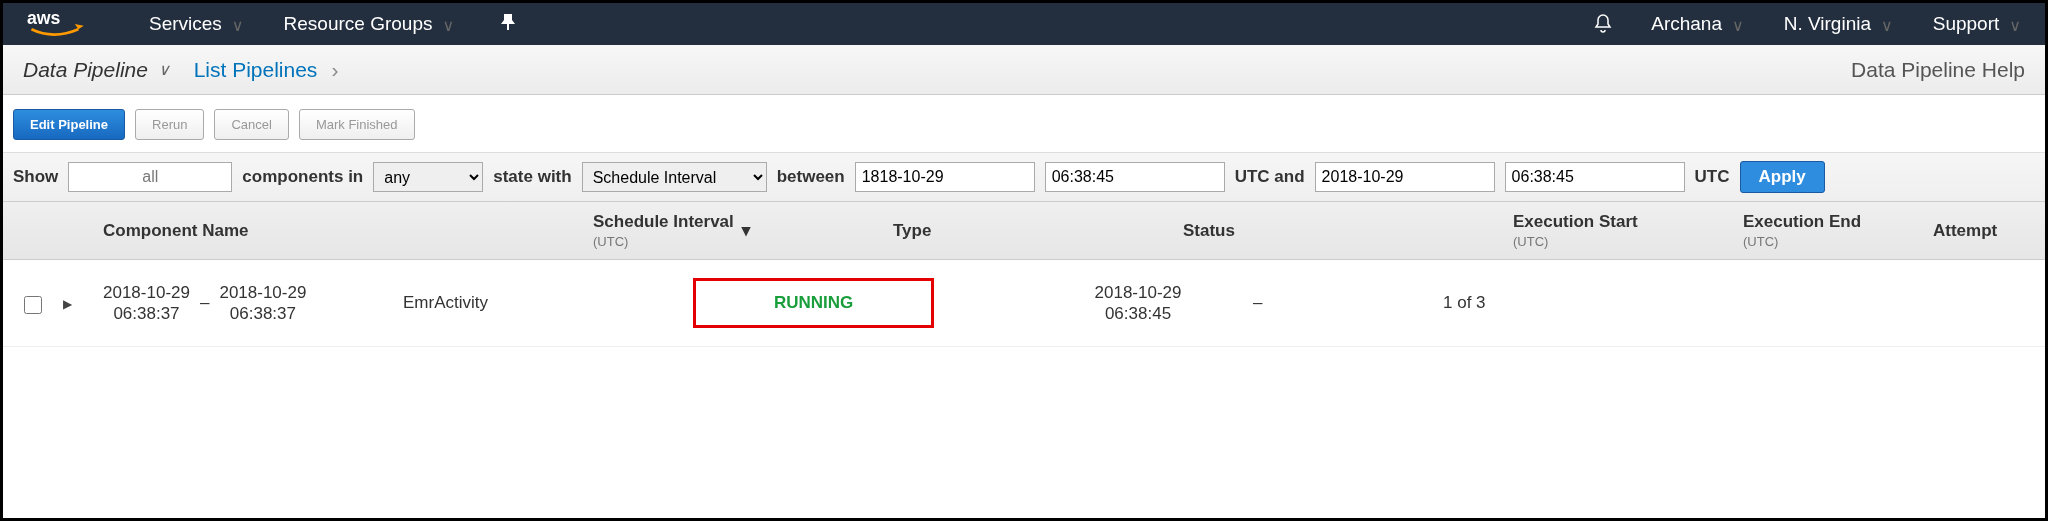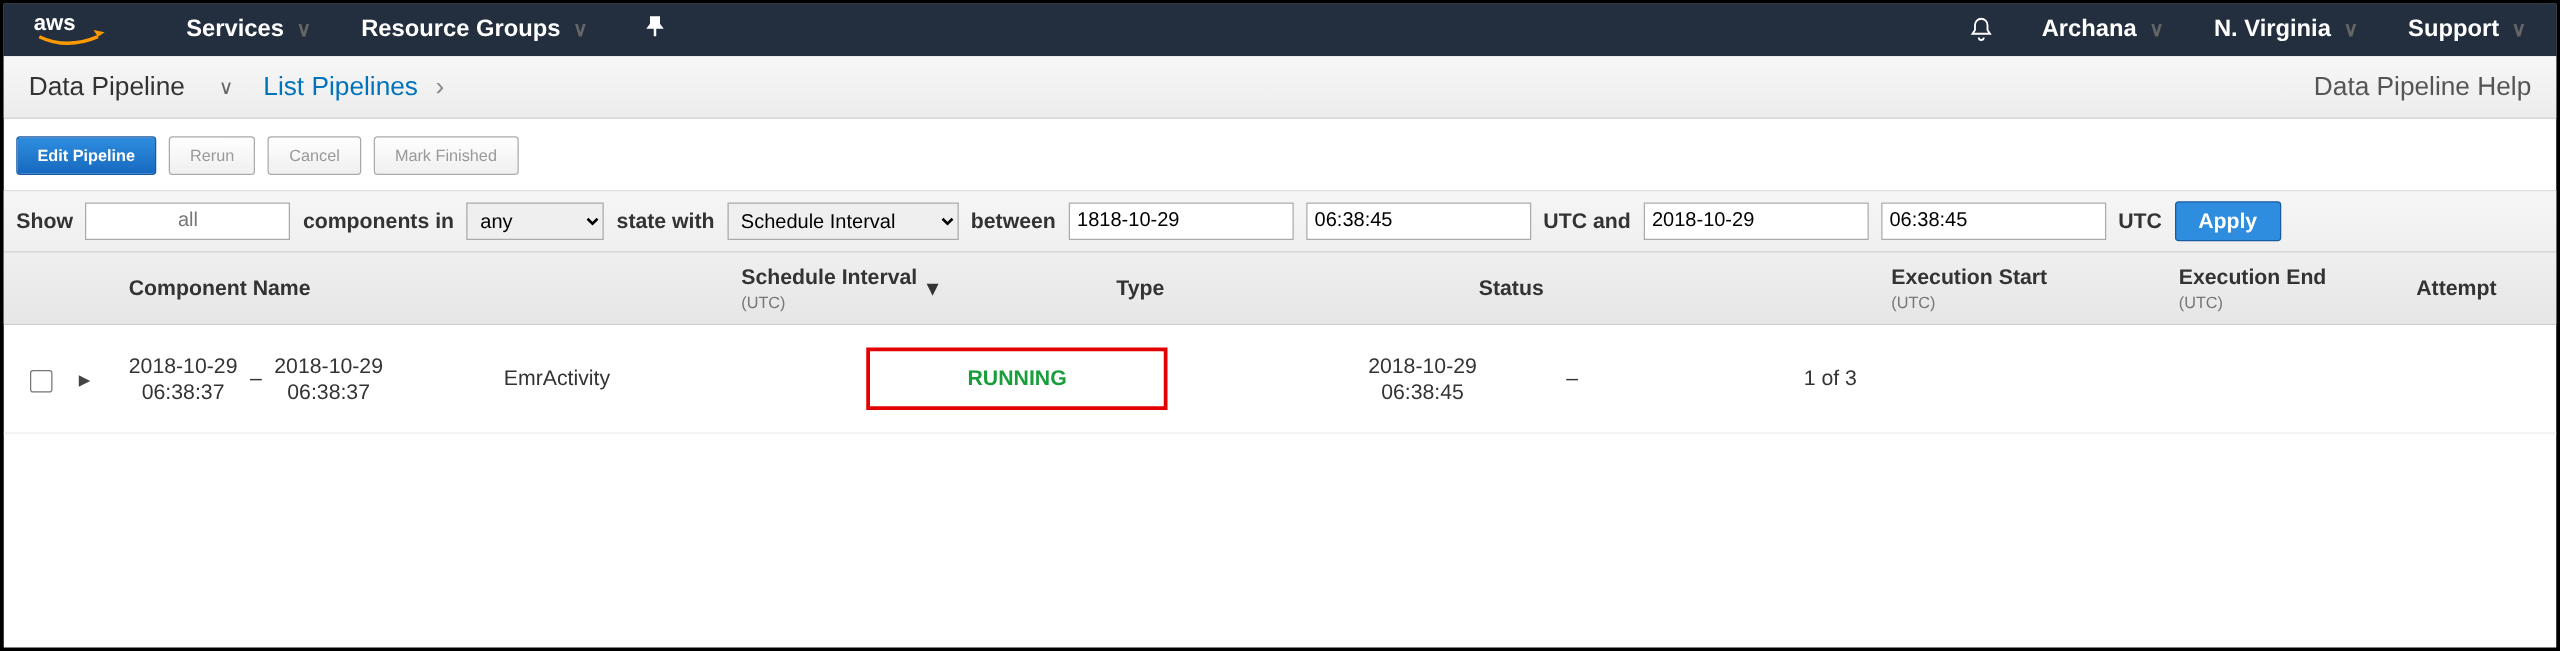--- a/index.html
+++ b/index.html
@@ -24,42 +24,42 @@
   display: flex;
   align-items: center;
   height: 42px;
   padding: 0 24px;
   font-size: 19px;
 }
 .aws-logo { margin-right: 60px; display:flex; align-items:center; }
 .aws-logo svg { width: 62px; height: 36px; }
 .topnav-item {
   display: inline-flex;
-  align-items: center;
+  align-items: flex-end;
   gap: 10px;
   margin-right: 40px;
   cursor: pointer;
-  font-weight: 700;
+  font-weight: 400;
 }
 .pin-icon { color: #fff; margin-left: 4px; }
 .topnav-spacer { flex: 1; }
 .bell { margin-right: 36px; display:flex; align-items:center; }
 
 .crumb {
   background: linear-gradient(#f7f7f7,#ececec);
   border-bottom: 1px solid #ccc;
   display: flex;
   align-items: center;
   padding: 0 20px;
   height: 50px;
   font-size: 21px;
   color: #444;
 }
 .crumb .svc {
-  display:inline-flex; align-items:center; gap:27px; margin-right:24px; color:#333;
+  display:inline-flex; align-items:center; gap:10px; margin-right:24px; color:#333;font-style:italic;
 }
 .crumb .link { color:#0073bb; cursor:pointer; margin-right:14px; }
 .crumb .sep { color:#888; margin-right:14px; }
 .crumb .title { color:#555; }
 .crumb .help { margin-left:auto; color:#555; }
 
 .toolbar {
   display:flex; align-items:center; gap:10px; padding:14px 10px 12px 10px;
 }
 .btn {

